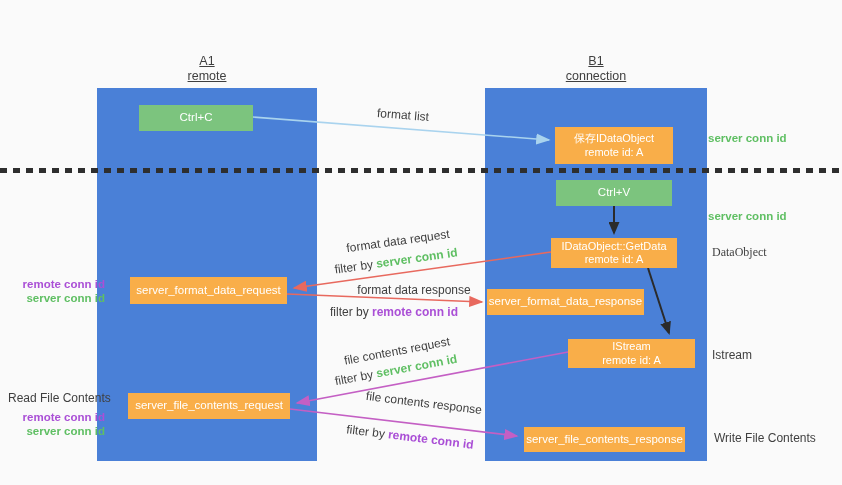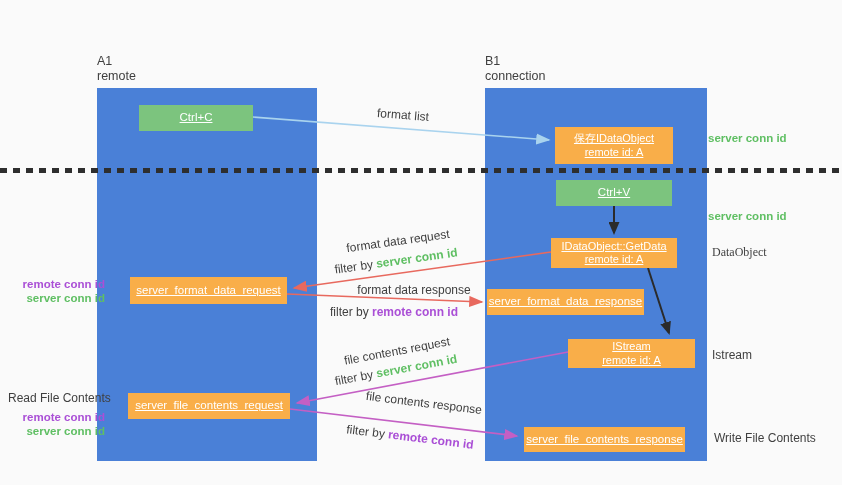--- a/index.html
+++ b/index.html
@@ -4,28 +4,28 @@
 <style>
   :root{
     --column-blue:#4a80d7; --box-green:#7cc47e; --box-orange:#f9ae49;
     --arrow-blue:#a9d3ee; --arrow-red:#e8695e; --arrow-magenta:#c45fc4; --arrow-black:#2b2b2b;
     --text-green:#5fbf63; --text-purple:#aa4fd6; --text-dark:#3f3f3f; --background:#fafafa;
   }
   *{margin:0;padding:0;box-sizing:border-box;}
   body{background:#e6e6e6;font-family:"Liberation Sans","DejaVu Sans",sans-serif;}
   .stage{position:relative;width:842px;height:485px;background:var(--background);overflow:hidden;color:var(--text-dark);}
   .title{position:absolute;top:8px;left:0;width:842px;text-align:center;font-size:16px;line-height:21px;color:var(--text-dark);}
-  .lane-header{position:absolute;font-size:12.5px;line-height:15px;color:var(--text-dark);}
+  .lane-header{position:absolute;text-align:center;font-size:12.5px;line-height:15px;color:var(--text-dark);text-decoration:underline;}
   .lane{position:absolute;top:88px;height:373px;background:var(--column-blue);}
   .lane-left{left:97px;width:220px;}
   .lane-right{left:485px;width:222px;}
   .dotted-line{position:absolute;left:0;top:168px;width:842px;height:5px;
     background:repeating-linear-gradient(90deg,#2e2e2e 0 7px,transparent 7px 13px);}
   .node{position:absolute;display:flex;flex-direction:column;align-items:center;justify-content:center;
-    color:#fff;font-size:11.5px;line-height:13.5px;text-align:center;white-space:nowrap;text-decoration:underline;}
+    color:#fff;font-size:11.5px;line-height:13.5px;text-align:center;white-space:nowrap;}
   .node.green{background:var(--box-green);}
   .node.orange{background:var(--box-orange);}
   .albl{position:absolute;font-size:12px;white-space:nowrap;color:var(--text-dark);transform-origin:center;}
   .ctr{transform:translate(-50%,-50%);}
   .sidelbl{position:absolute;font-size:12px;white-space:nowrap;color:var(--text-dark);}
   .connlbl{position:absolute;font-size:11.5px;font-weight:bold;white-space:nowrap;}
   .green-t{color:var(--text-green);font-weight:bold;}
   .purple-t{color:var(--text-purple);font-weight:bold;}
   .conn-group{position:absolute;left:8px;width:97px;text-align:right;font-size:11.5px;font-weight:bold;line-height:14px;}
   svg.arrows{position:absolute;left:0;top:0;pointer-events:none;}

